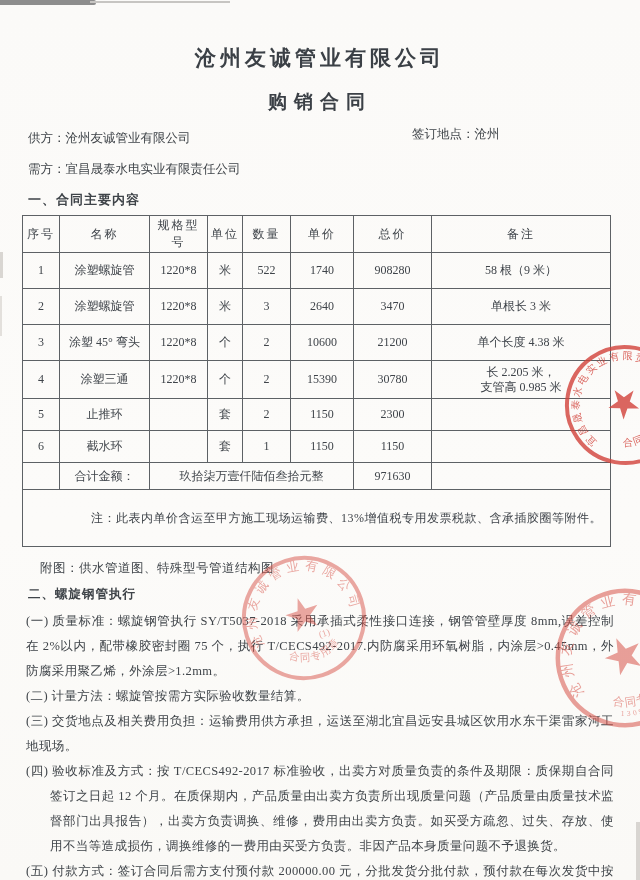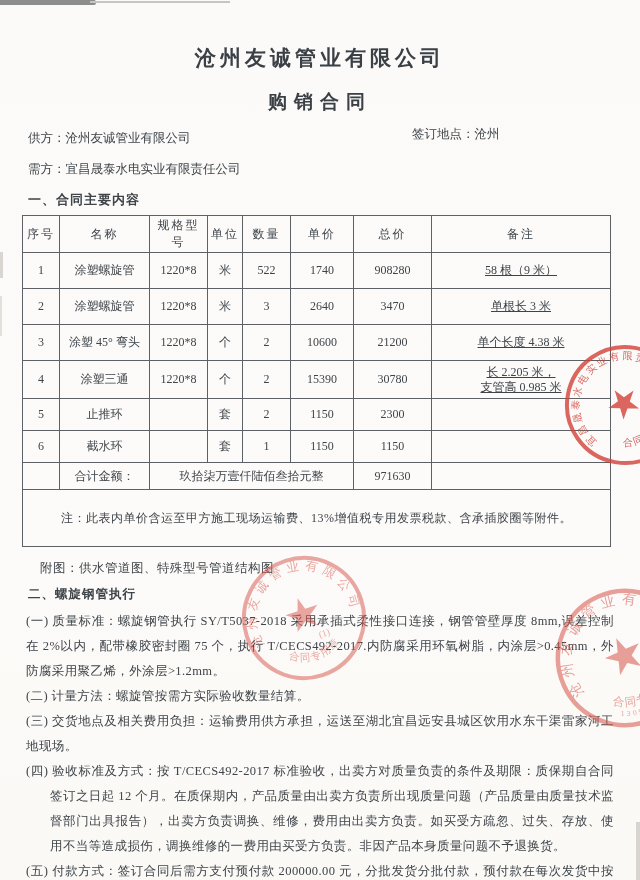--- a/index.html
+++ b/index.html
@@ -39,22 +39,22 @@
   }
   table.items th,table.items td{
     border:1px solid #5d6165;text-align:center;vertical-align:middle;
     font-weight:normal;padding:1px 3px;overflow:hidden;
   }
   table.items th{height:33px;letter-spacing:2px;}
   tr.r{height:36px;}
   tr.r4{height:38px;}
   tr.r56{height:32px;}
   tr.total-row{height:27px;}
-  td.remark{white-space:pre-line;line-height:15px;text-decoration:underline;}
-  tr.note-row td{height:24px;text-align:center;padding:16px 8px;letter-spacing:0.5px;}
+  td.remark{white-space:pre-line;line-height:15px;}
+  tr.note-row td{height:24px;text-align:right;padding:16px 8px;letter-spacing:0.5px;}
 
   .attachment{margin:13px 0 0 40px;font-size:12.5px;letter-spacing:0.5px;}
   .sec2-heading{margin:9px 0 0 28px;font-size:12.5px;font-weight:600;letter-spacing:1px;}
 
   .clauses{margin:6px 26px 0 26px;width:588px;font-size:12.5px;letter-spacing:0.4px;}
   .clauses p{margin:0;line-height:25px;text-align:justify;}
   .clauses p.hang{padding-left:24px;text-indent:-24px;}
 
   .stamp{position:absolute;pointer-events:none;}
   .stamp text{font-family:"Liberation Serif","DejaVu Serif",serif;}

